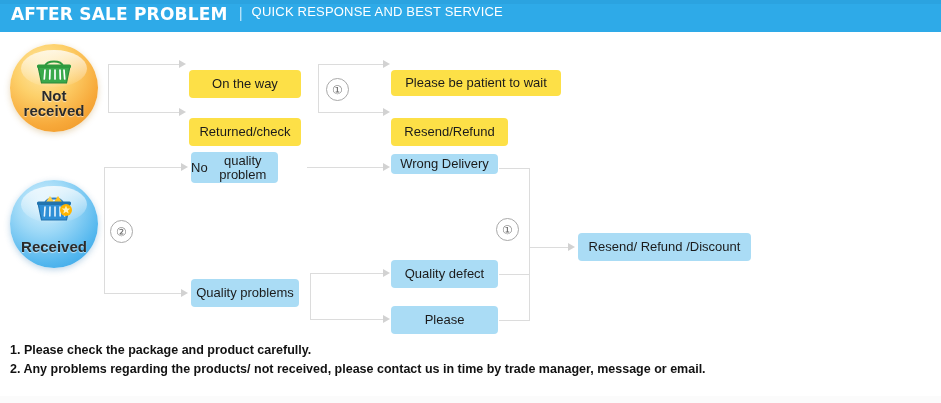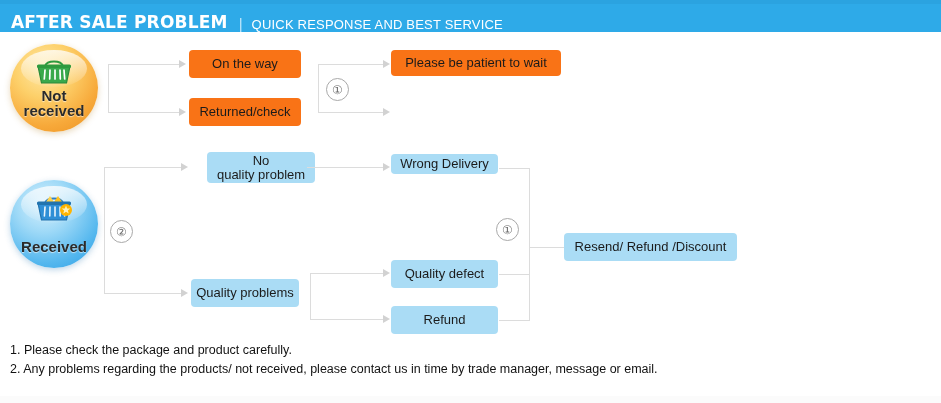--- a/index.html
+++ b/index.html
@@ -27,21 +27,21 @@
     left: 0; top: 0;
     width: 941px; height: 4px;
     background: #2ba3e0;
   }
   .banner {
     position: absolute;
     left: 0; top: 4px;
     width: 941px; height: 28px;
     background: #2eaae8;
     display: flex;
-    align-items: flex-end;
+    align-items: flex-start;
   }
   .banner-title {
     color: #ffffff;
     font-size: 17px;
     font-weight: bold;
     letter-spacing: 0.2px;
     margin-left: 11px;
     font-family: "DejaVu Sans", sans-serif;
   }
   .banner-sep {
@@ -120,21 +120,21 @@
     display: flex;
     align-items: center;
     justify-content: center;
     text-align: center;
     box-sizing: border-box;
     color: #1b1b1b;
     font-size: 13px;
     line-height: 14px;
     font-family: "Liberation Sans", sans-serif;
   }
-  .box-yellow { background: #f97316; }
+  .box-yellow { background: #fde047; margin-top: 20px; }
   .box-blue   { background: #aadcf5; }
 
   
   .ln {
     position: absolute;
     background: #dcdcdc;
   }
   .ln-h { height: 1px; }
   .ln-v { width: 1px; }
   .arrowhead {
@@ -161,21 +161,21 @@
   
   .footer {
     position: absolute;
     left: 10px;
     top: 341px;
     width: 920px;
   }
   .footer-line {
     color: #121212;
     font-size: 12.5px;
-    font-weight: normal;
+    font-weight: bold;
     line-height: 19px;
     font-family: "Liberation Sans", sans-serif;
     white-space: nowrap;
   }
   .bottomstrip {
     position: absolute;
     left: 0;
     top: 396px;
     width: 941px;
     height: 7px;
@@ -229,20 +229,21 @@
     <div class="box box-yellow" style="left:189px; top:66px; width:112px; height:28px;">Returned/check</div>
 
     <div class="ln ln-v" style="left:318px; top:32px; height:48px;"></div>
     <div class="ln ln-h" style="left:318px; top:32px; width:66px;"></div>
     <div class="arrowhead" style="left:383px; top:28px;"></div>
     <div class="ln ln-h" style="left:318px; top:80px; width:66px;"></div>
     <div class="arrowhead" style="left:383px; top:76px;"></div>
     <div class="marker" style="left:326px; top:46px;">①</div>
 
     <div class="box box-yellow" style="left:391px; top:18px; width:170px; height:26px;">Please be patient to wait</div>
+    <div class="box box-yellow" style="left:391px; top:66px; width:117px; height:28px;">Resend/Refund</div>
 
     <div class="circle circle-blue">
       <div class="circle-gloss"></div>
       <div class="basket">
         <svg width="42" height="32" viewBox="0 0 42 32">
           <path d="M12 10 C14 4, 28 4, 30 10" stroke="#2f7fc4" stroke-width="2" fill="none" stroke-linecap="round"></path>
           <path d="M13 9 L17 3 L21 9 Z" fill="#ffd34d"></path>
           <path d="M21 9 L25 3 L29 9 Z" fill="#ffc21f"></path>
           <path d="M5 10 H37 L33.5 27 H8.5 Z" fill="#2f8fd6" stroke="#2273ae" stroke-width="1.2"></path>
           <rect x="4" y="8.5" width="34" height="3.4" rx="1.5" fill="#2273ae"></rect>
@@ -260,48 +261,48 @@
       <div class="circle-label">Received</div>
     </div>
 
     <div class="ln ln-v" style="left:104px; top:135px; height:126px;"></div>
     <div class="ln ln-h" style="left:104px; top:135px; width:78px;"></div>
     <div class="arrowhead" style="left:181px; top:131px;"></div>
     <div class="ln ln-h" style="left:104px; top:261px; width:78px;"></div>
     <div class="arrowhead" style="left:181px; top:257px;"></div>
     <div class="marker" style="left:110px; top:188px;">②</div>
 
-    <div class="box box-blue" style="left:207px; top:120px; width:108px; height:31px; flex-direction:column;">
+    <div class="box box-blue" style="left:191px; top:120px; width:87px; height:31px; flex-direction:row;">
       <div>No</div>
       <div>quality problem</div>
     </div>
     <div class="box box-blue" style="left:191px; top:247px; width:108px; height:28px;">Quality problems</div>
 
     <div class="ln ln-h" style="left:307px; top:135px; width:77px;"></div>
     <div class="arrowhead" style="left:383px; top:131px;"></div>
 
     <div class="ln ln-v" style="left:310px; top:241px; height:46px;"></div>
     <div class="ln ln-h" style="left:310px; top:241px; width:74px;"></div>
     <div class="arrowhead" style="left:383px; top:237px;"></div>
     <div class="ln ln-h" style="left:310px; top:287px; width:74px;"></div>
     <div class="arrowhead" style="left:383px; top:283px;"></div>
 
     <div class="box box-blue" style="left:391px; top:122px; width:107px; height:20px;">Wrong Delivery</div>
     <div class="box box-blue" style="left:391px; top:228px; width:107px; height:28px;">Quality defect</div>
-    <div class="box box-blue" style="left:391px; top:274px; width:107px; height:28px;">Refund</div>
+    <div class="box box-blue" style="left:391px; top:274px; width:107px; height:28px;">Please</div>
 
     <div class="ln ln-h" style="left:499px; top:136px; width:31px;"></div>
     <div class="ln ln-h" style="left:499px; top:242px; width:31px;"></div>
     <div class="ln ln-h" style="left:499px; top:288px; width:31px;"></div>
     <div class="ln ln-v" style="left:529px; top:136px; height:153px;"></div>
     <div class="ln ln-h" style="left:529px; top:215px; width:40px;"></div>
     <div class="arrowhead" style="left:568px; top:211px;"></div>
     <div class="marker" style="left:496px; top:186px;">①</div>
 
-    <div class="box box-blue" style="left:564px; top:201px; width:173px; height:28px;text-align:center;">Resend/ Refund /Discount</div>
+    <div class="box box-blue" style="left:578px; top:201px; width:173px; height:28px;text-align:center;">Resend/ Refund /Discount</div>
 
   </div>
 
   <div class="footer">
     <div class="footer-line">1. Please check the package and product carefully.</div>
     <div class="footer-line">2. Any problems regarding the products/ not received, please contact us in time by trade manager, message or email.</div>
   </div>
 
   <div class="bottomstrip"></div>
 

